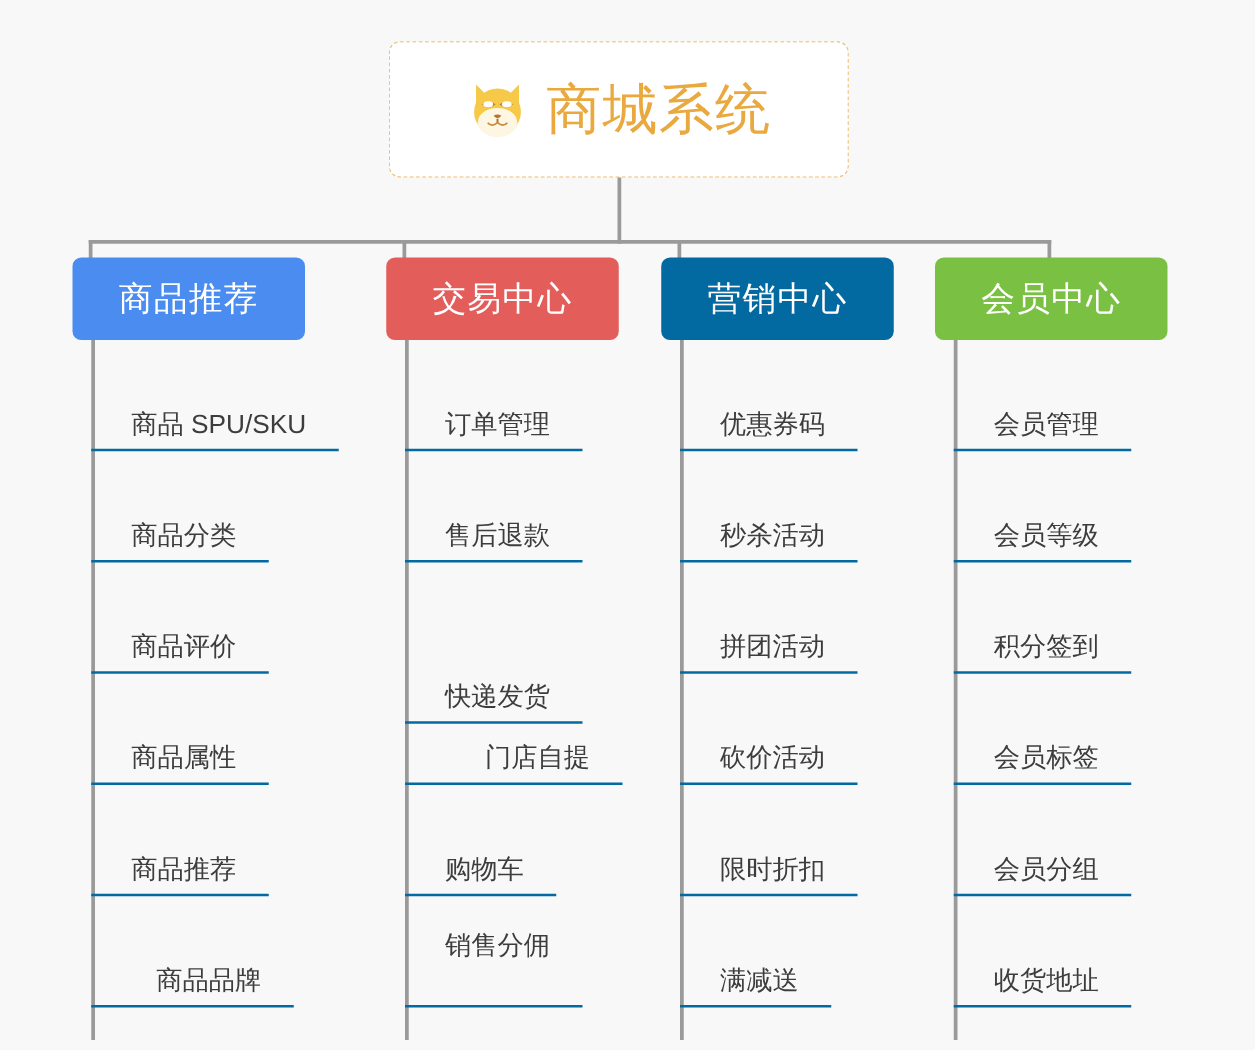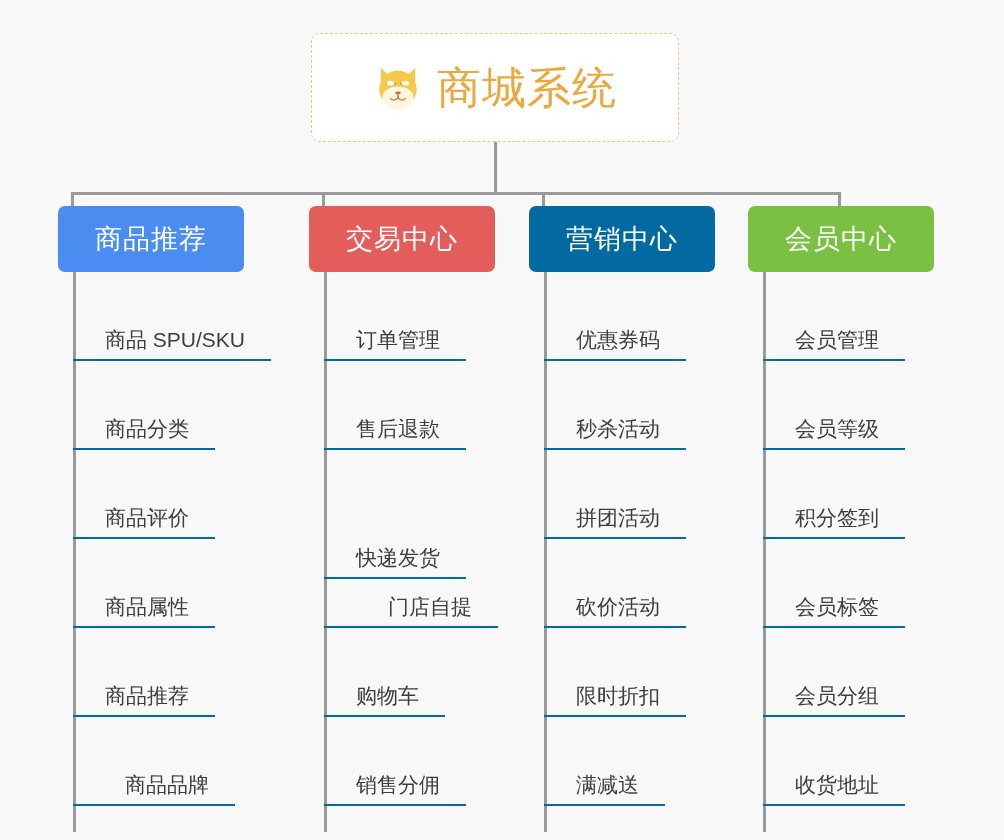--- a/index.html
+++ b/index.html
@@ -181,21 +181,21 @@
     </div>
     <div class="leaf" style="top:244px;margin-top:40px;">
       <span class="leaf-label">快递发货</span>
     </div>
     <div class="leaf" style="top:333px;padding-left:32px;">
       <span class="leaf-label">门店自提</span>
     </div>
     <div class="leaf" style="top:422px;">
       <span class="leaf-label">购物车</span>
     </div>
-    <div class="leaf" style="top:511px;">
+    <div class="leaf" style="top:511px;align-items:center;">
       <span class="leaf-label">销售分佣</span>
     </div>
   </div>
 
   <div class="column" style="left:529px;">
     <div class="cat-box" style="background:#0369a1;">
       <span class="cat-label">营销中心</span>
     </div>
     <div class="spine" style="height:560px;"></div>
     <div class="leaf" style="top:66px;">

